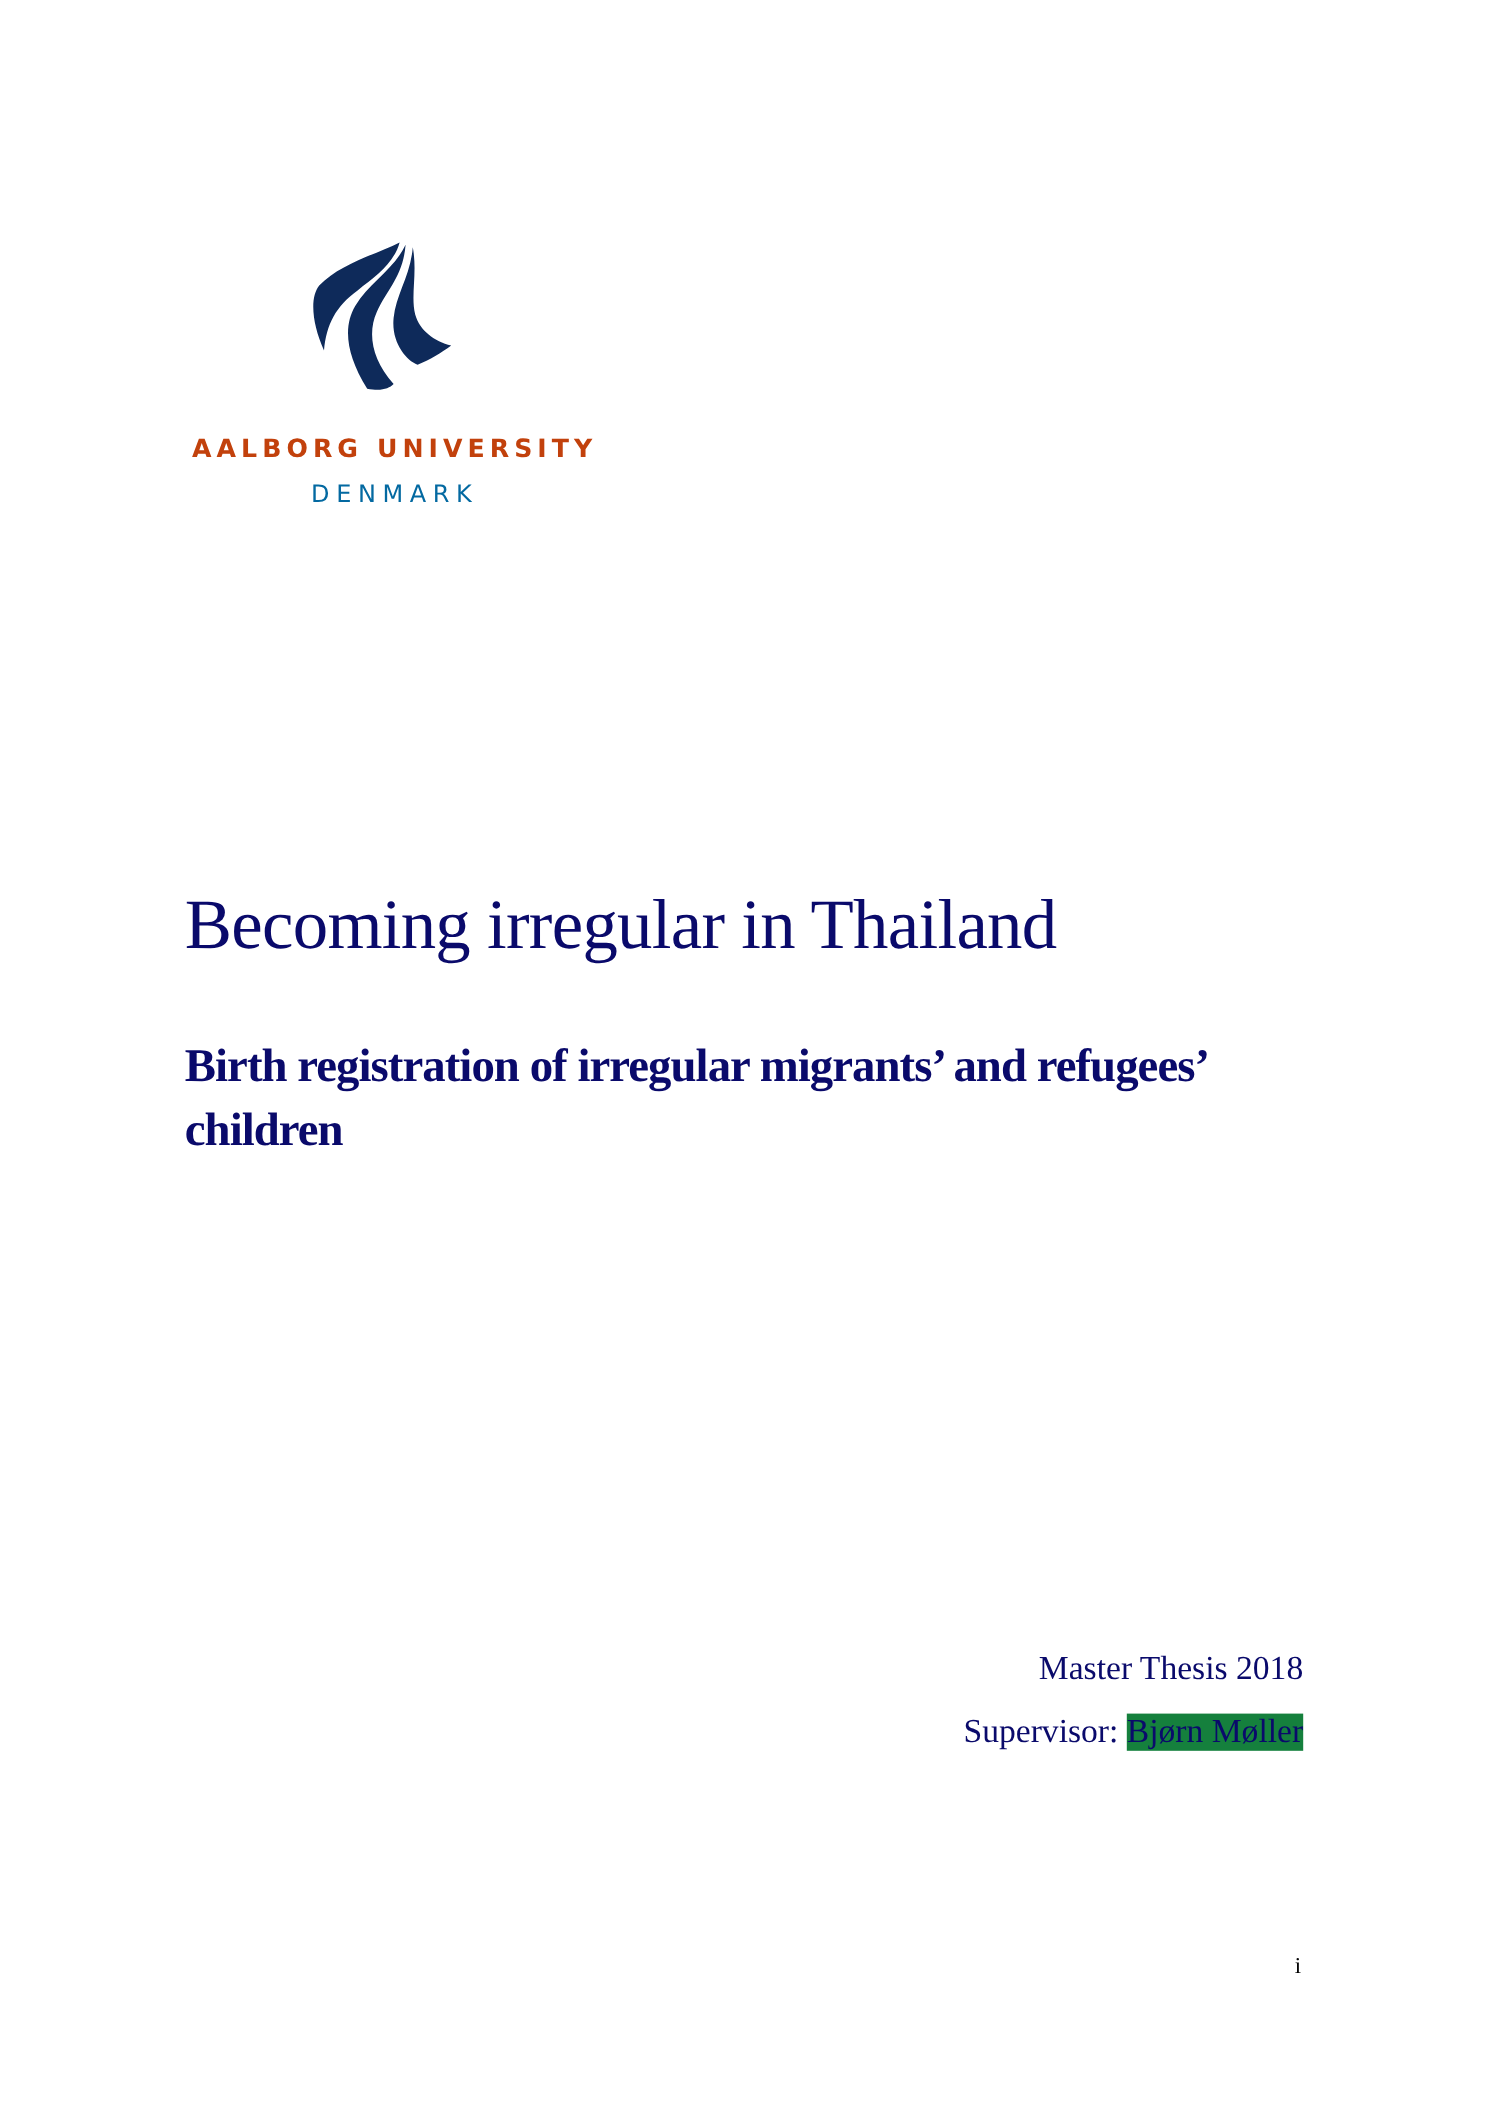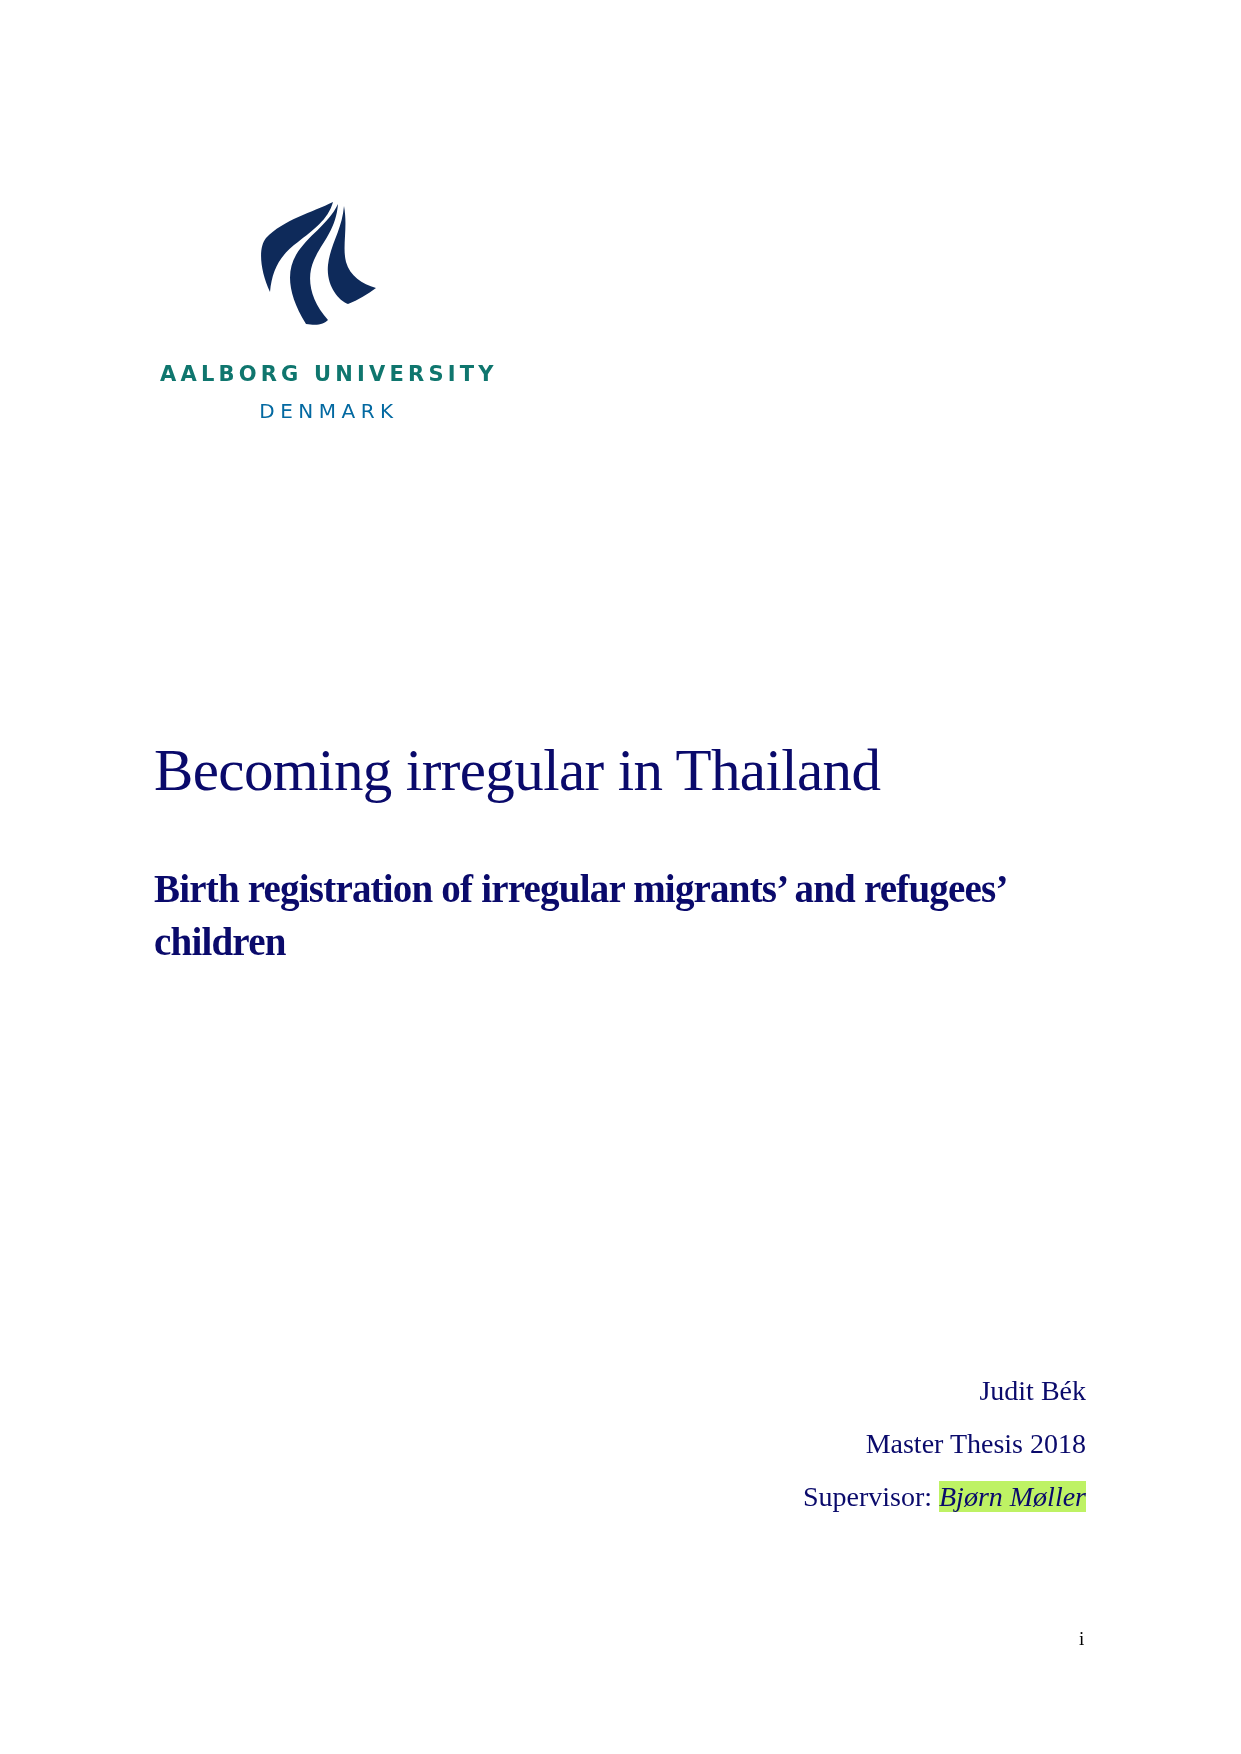--- a/index.html
+++ b/index.html
@@ -1,42 +1,41 @@
 <!DOCTYPE html>
 <html><head>
 <meta charset="utf-8">
 <style>
   html, body { margin: 0; padding: 0; background: #ffffff; }
   body { width: 1241px; height: 1754px; position: relative; overflow: hidden; font-family: "Liberation Serif", serif; }
   .logo-mark { position: absolute; left: 258px; top: 200px; width: 120px; height: 126px; }
   .logo-name { position: absolute; left: 160px; top: 362px; width: 332px; text-align: center;
-    font-family: "DejaVu Sans", sans-serif; font-weight: bold; font-size: 21px; letter-spacing: 4.2px; color: #0f766e; white-space: nowrap; }
+    font-family: "DejaVu Sans", sans-serif; font-weight: bold; font-size: 21px; letter-spacing: 4.2px; color: #c2410c; white-space: nowrap; }
   .logo-country { position: absolute; left: 160px; top: 399px; width: 332px; text-align: center;
     font-family: "DejaVu Sans", sans-serif; font-size: 20px; letter-spacing: 5.5px; color: #0369a1; white-space: nowrap; padding-left: 6px; box-sizing: border-box; }
   .title { position: absolute; left: 154px; top: 736px; font-size: 59px; color: #0a0a6b; white-space: nowrap; letter-spacing: -0.6px; }
   .subtitle { position: absolute; left: 154px; top: 862px; width: 900px; font-size: 39px; line-height: 53px; color: #0a0a6b; letter-spacing: -0.8px; font-weight: bold; }
   .meta { position: absolute; right: 155px; top: 1364px; text-align: right; color: #0a0a6b; font-size: 28px; }
   .meta div { height: 53px; line-height: 53px; white-space: nowrap; }
-  .hl { background: #bef264; font-style: italic; }
+  .hl { background: #15803d; }
   .page-num { position: absolute; left: 1079px; top: 1628px; font-size: 19px; color: #000; }
 </style>
 </head>
 <body>
 
 <svg class="logo-mark" viewBox="0 0 120 126">
   <path d="M75 2 C55 12, 25 20, 8 38 C0 48, 2 70, 12 92 C14 70, 22 55, 40 42 C55 30, 70 20, 75 2 Z" fill="#0e2a5a"></path>
   <path d="M80 4 C70 25, 50 35, 38 55 C28 72, 30 95, 48 124 C60 126, 66 124, 70 120 C52 100, 48 78, 56 60 C64 42, 78 30, 80 4 Z" fill="#0e2a5a"></path>
   <path d="M86 6 C84 30, 72 45, 70 65 C68 85, 80 100, 90 104 C100 100, 110 94, 118 88 C104 84, 92 76, 88 62 C84 46, 90 28, 86 6 Z" fill="#0e2a5a"></path>
 </svg>
 
 <div class="logo-name">AALBORG UNIVERSITY</div>
 <div class="logo-country">DENMARK</div>
 
 <div class="title">Becoming irregular in Thailand</div>
 <div class="subtitle">Birth registration of irregular migrants’ and refugees’ children</div>
 
 <div class="meta">
-  <div>Judit Bék</div>
   <div>Master Thesis 2018</div>
   <div><span>Supervisor: </span><span class="hl">Bjørn Møller</span></div>
 </div>
 
 <div class="page-num">i</div>
 
 </body></html>

